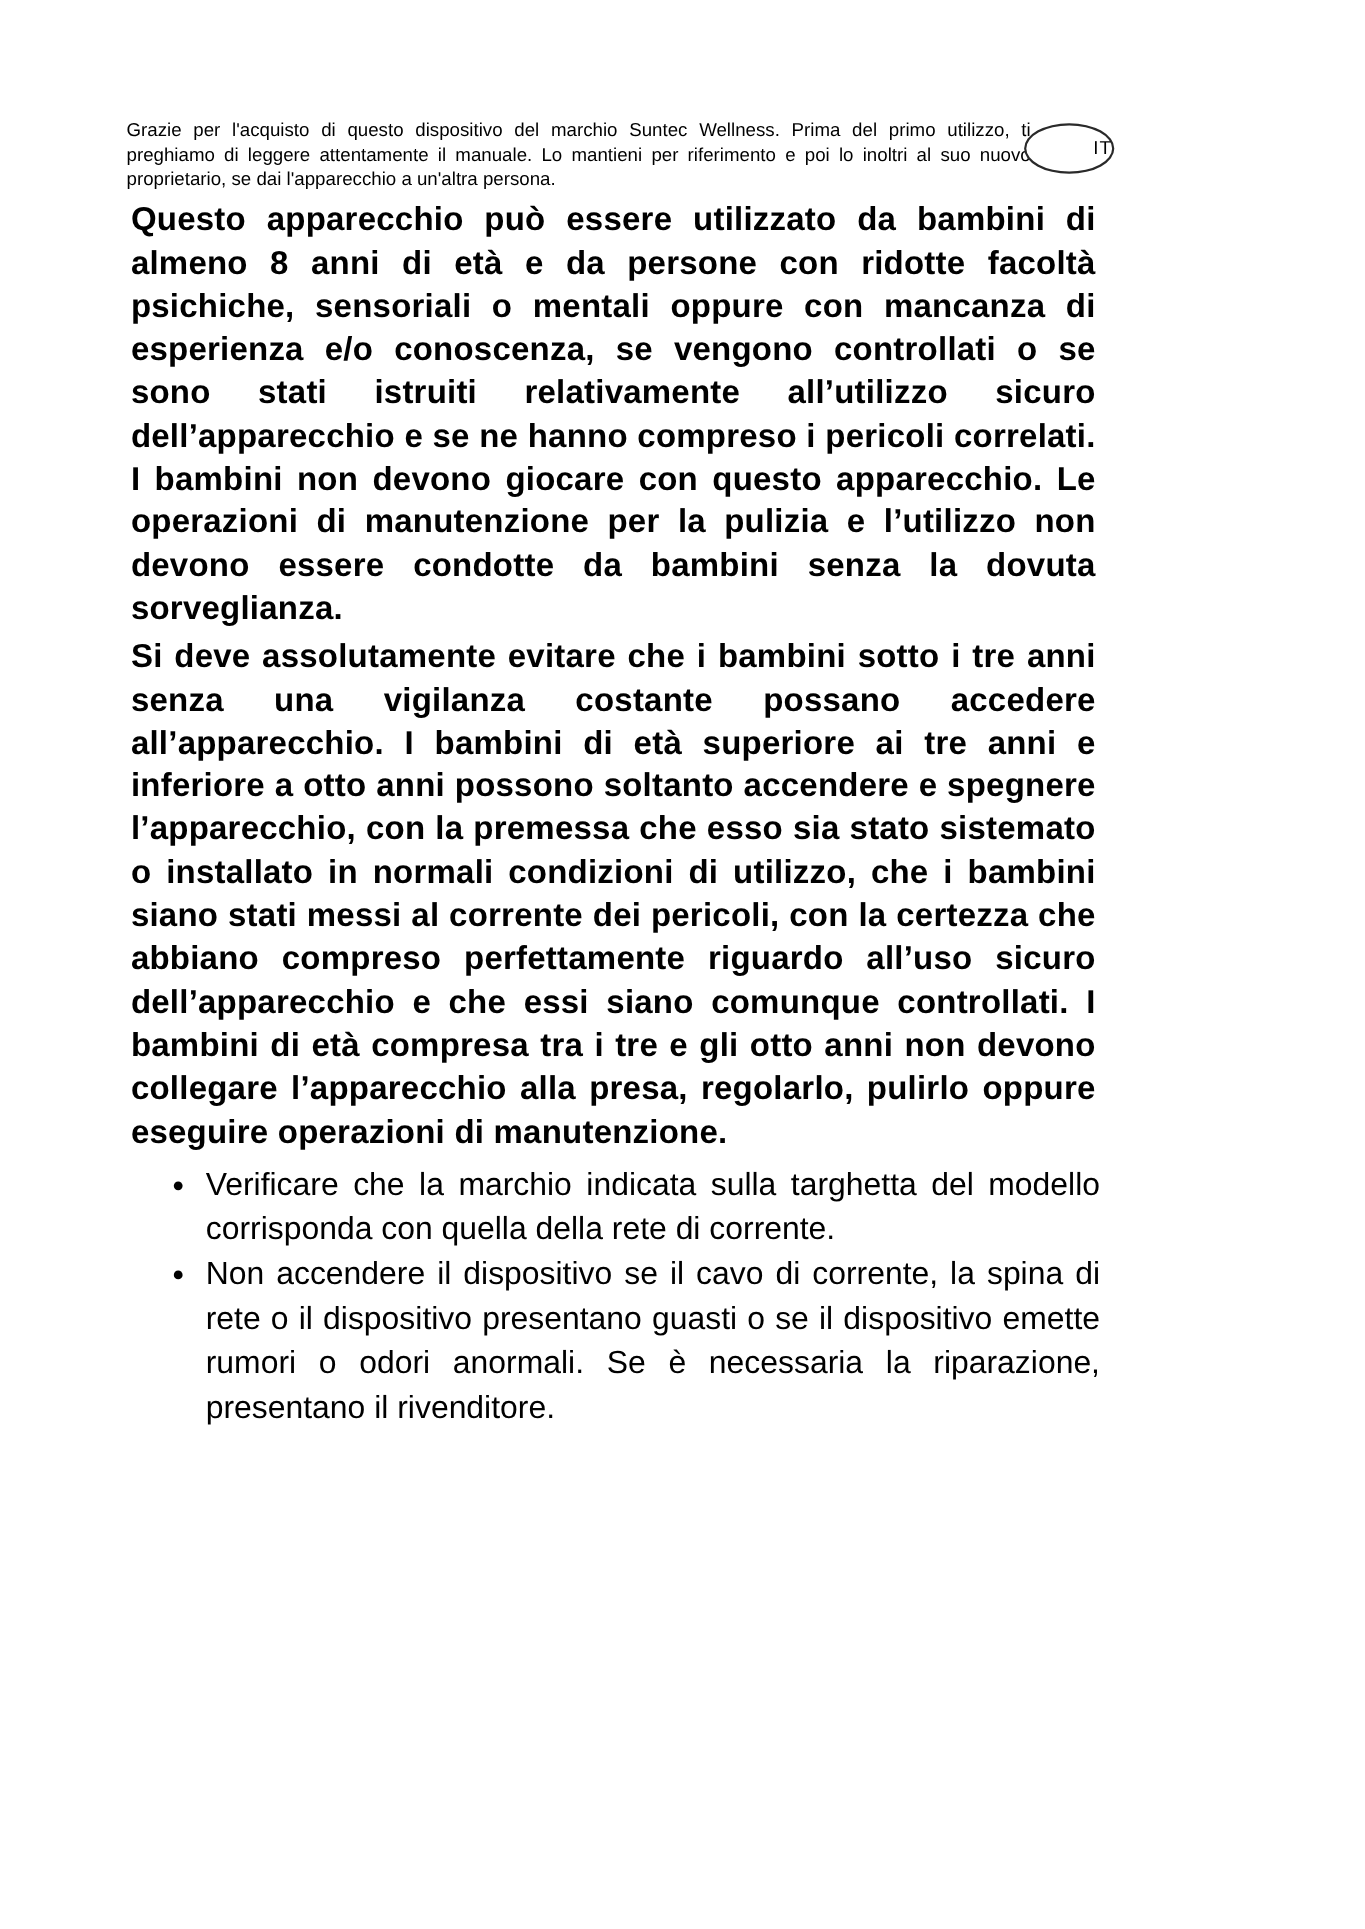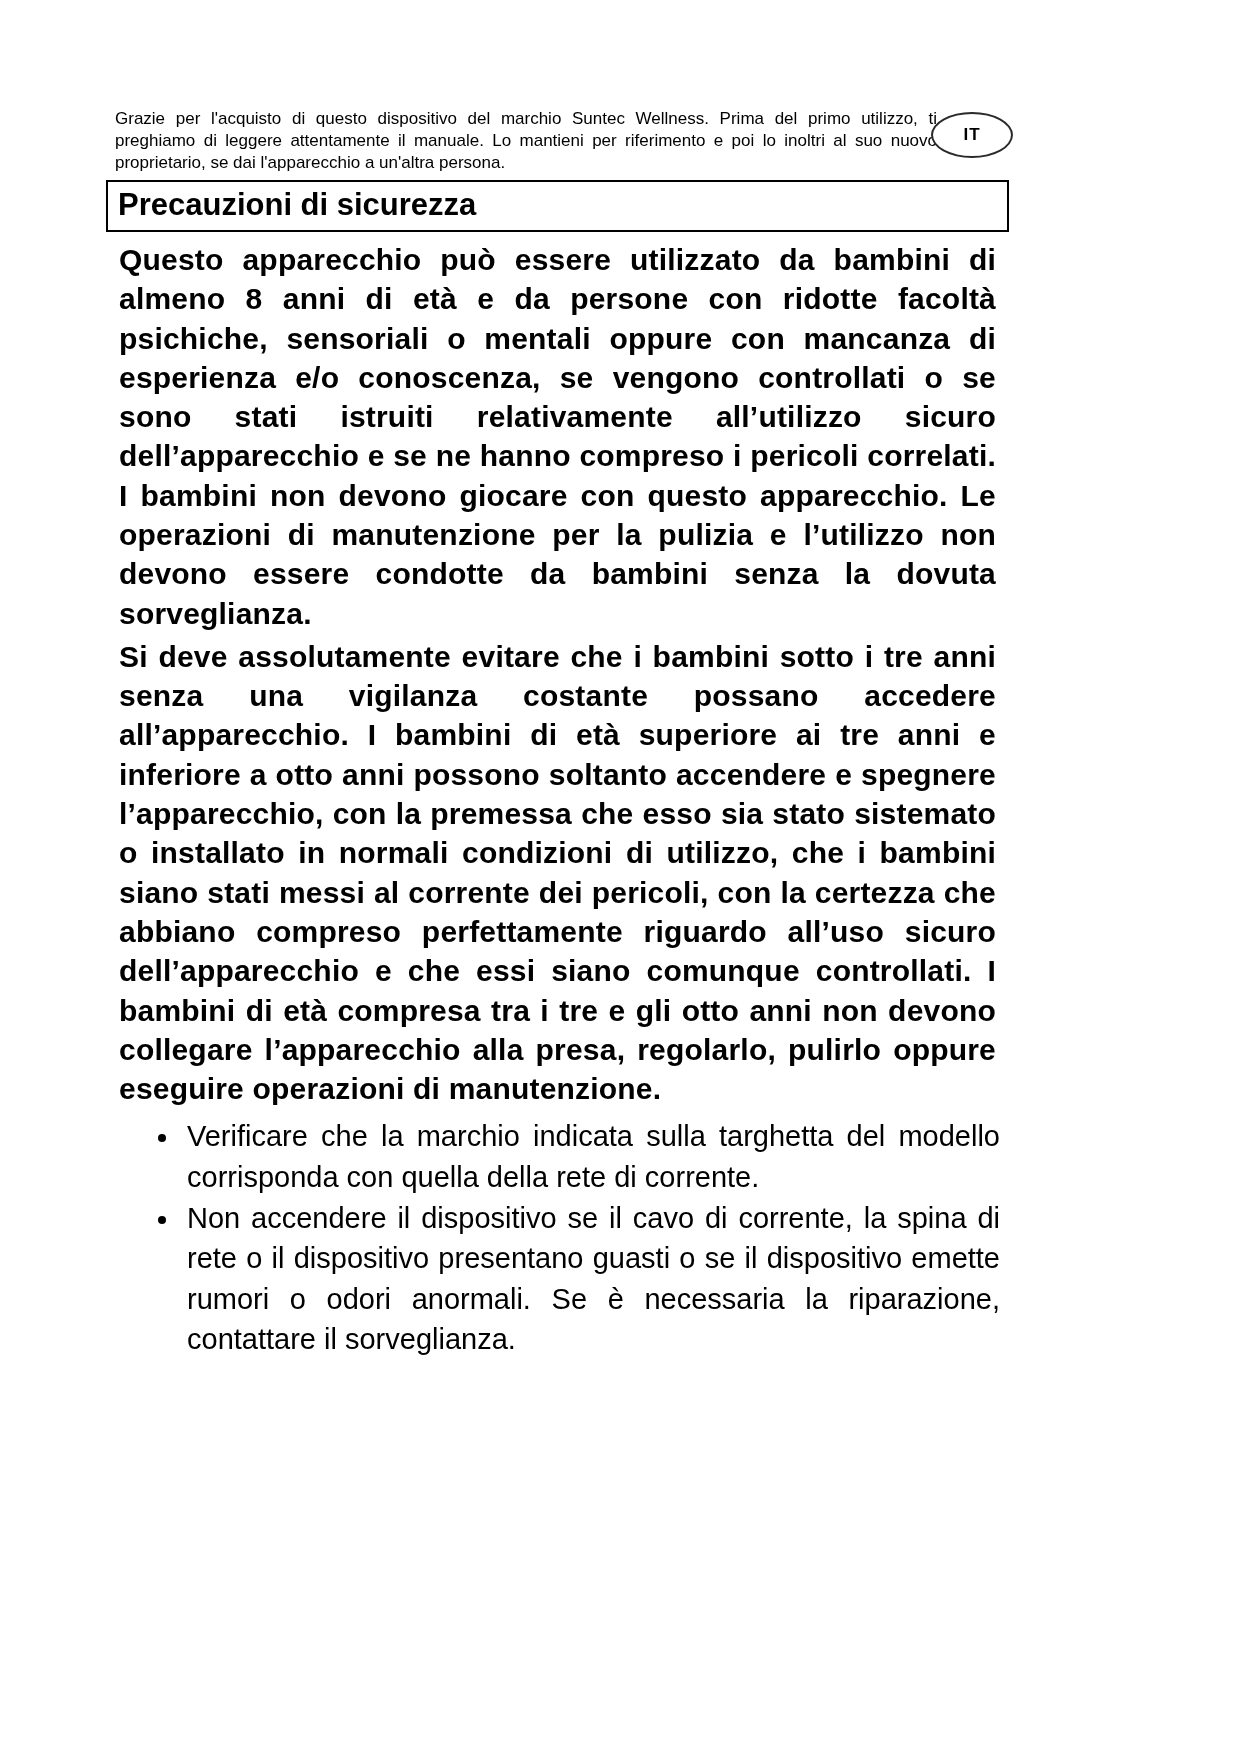--- a/index.html
+++ b/index.html
@@ -25,23 +25,22 @@
   .lang-badge {
     position: absolute;
     top: 112px;
     right: 228px;
     width: 82px;
     height: 46px;
     border: 2px solid #2a2a2a;
     border-radius: 50%;
     display: flex;
     align-items: center;
-    justify-content: center;
+    justify-content: flex-end;
     background: #ffffff;
-    font-weight: bold;
   }
   .lang-badge span {
     font-size: 17px;
     letter-spacing: 1px;
   }
   .title-box {
     border: 2px solid #000000;
     margin: 4px 0 8px -9px;
     width: calc(100% + 18px);
     padding: 5px 10px 7px 10px;
@@ -80,26 +79,23 @@
 <body>
 
 <div class="page">
 
   <p class="intro">Grazie per l'acquisto di questo dispositivo del marchio Suntec Wellness. Prima del primo utilizzo, ti preghiamo di leggere attentamente il manuale. Lo mantieni per riferimento e poi lo inoltri al suo nuovo proprietario, se dai l'apparecchio a un'altra persona.</p>
 
   <div class="lang-badge">
     <span>IT</span>
   </div>
 
-  <div class="title-box">
-    <h1>Precauzioni di sicurezza</h1>
-  </div>
 
   <p class="body-para">Questo apparecchio può essere utilizzato da bambini di almeno 8 anni di età e da persone con ridotte facoltà psichiche, sensoriali o mentali oppure con mancanza di esperienza e/o conoscenza, se vengono controllati o se sono stati istruiti relativamente all’utilizzo sicuro dell’apparecchio e se ne hanno compreso i pericoli correlati. I bambini non devono giocare con questo apparecchio. Le operazioni di manutenzione per la pulizia e l’utilizzo non devono essere condotte da bambini senza la dovuta sorveglianza.</p>
 
   <p class="body-para">Si deve assolutamente evitare che i bambini sotto i tre anni senza una vigilanza costante possano accedere all’apparecchio. I bambini di età superiore ai tre anni e inferiore a otto anni possono soltanto accendere e spegnere l’apparecchio, con la premessa che esso sia stato sistemato o installato in normali condizioni di utilizzo, che i bambini siano stati messi al corrente dei pericoli, con la certezza che abbiano compreso perfettamente riguardo all’uso sicuro dell’apparecchio e che essi siano comunque controllati. I bambini di età compresa tra i tre e gli otto anni non devono collegare l’apparecchio alla presa, regolarlo, pulirlo oppure eseguire operazioni di manutenzione.</p>
 
   <ul class="bullets">
     <li>Verificare che la marchio indicata sulla targhetta del modello corrisponda con quella della rete di corrente.</li>
-    <li>Non accendere il dispositivo se il cavo di corrente, la spina di rete o il dispositivo presentano guasti o se il dispositivo emette rumori o odori anormali. Se è necessaria la riparazione, contattare il sorveglianza.</li>
+    <li>Non accendere il dispositivo se il cavo di corrente, la spina di rete o il dispositivo presentano guasti o se il dispositivo emette rumori o odori anormali. Se è necessaria la riparazione, presentano il rivenditore.</li>
   </ul>
 
 </div>
 
 </body></html>

